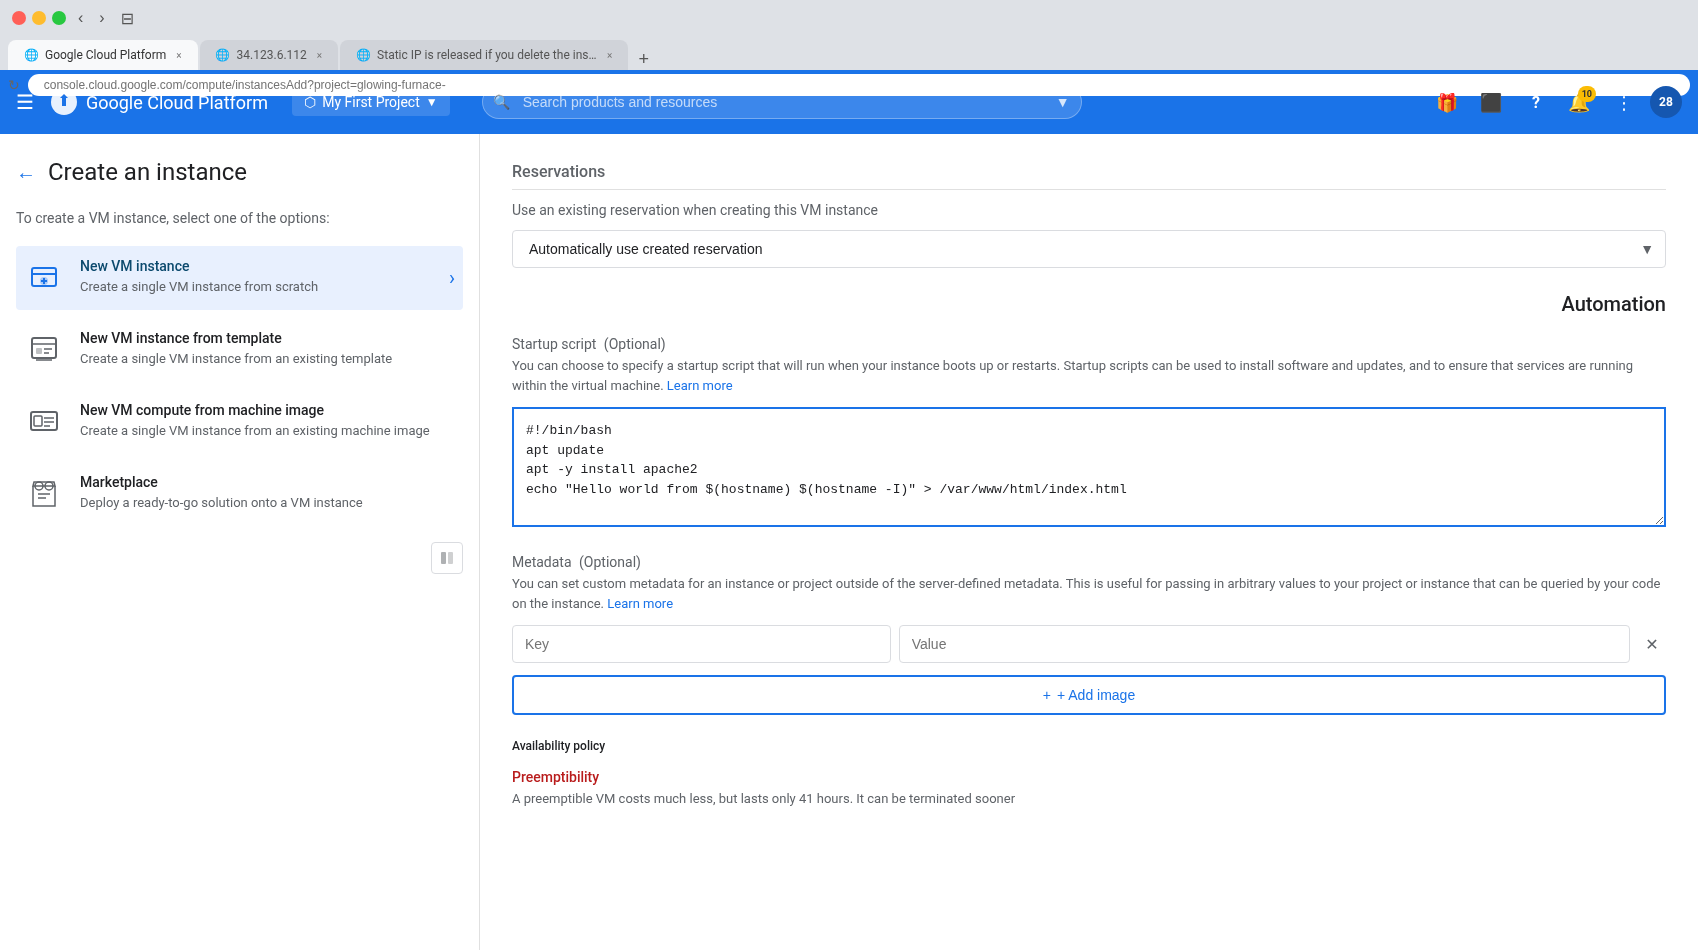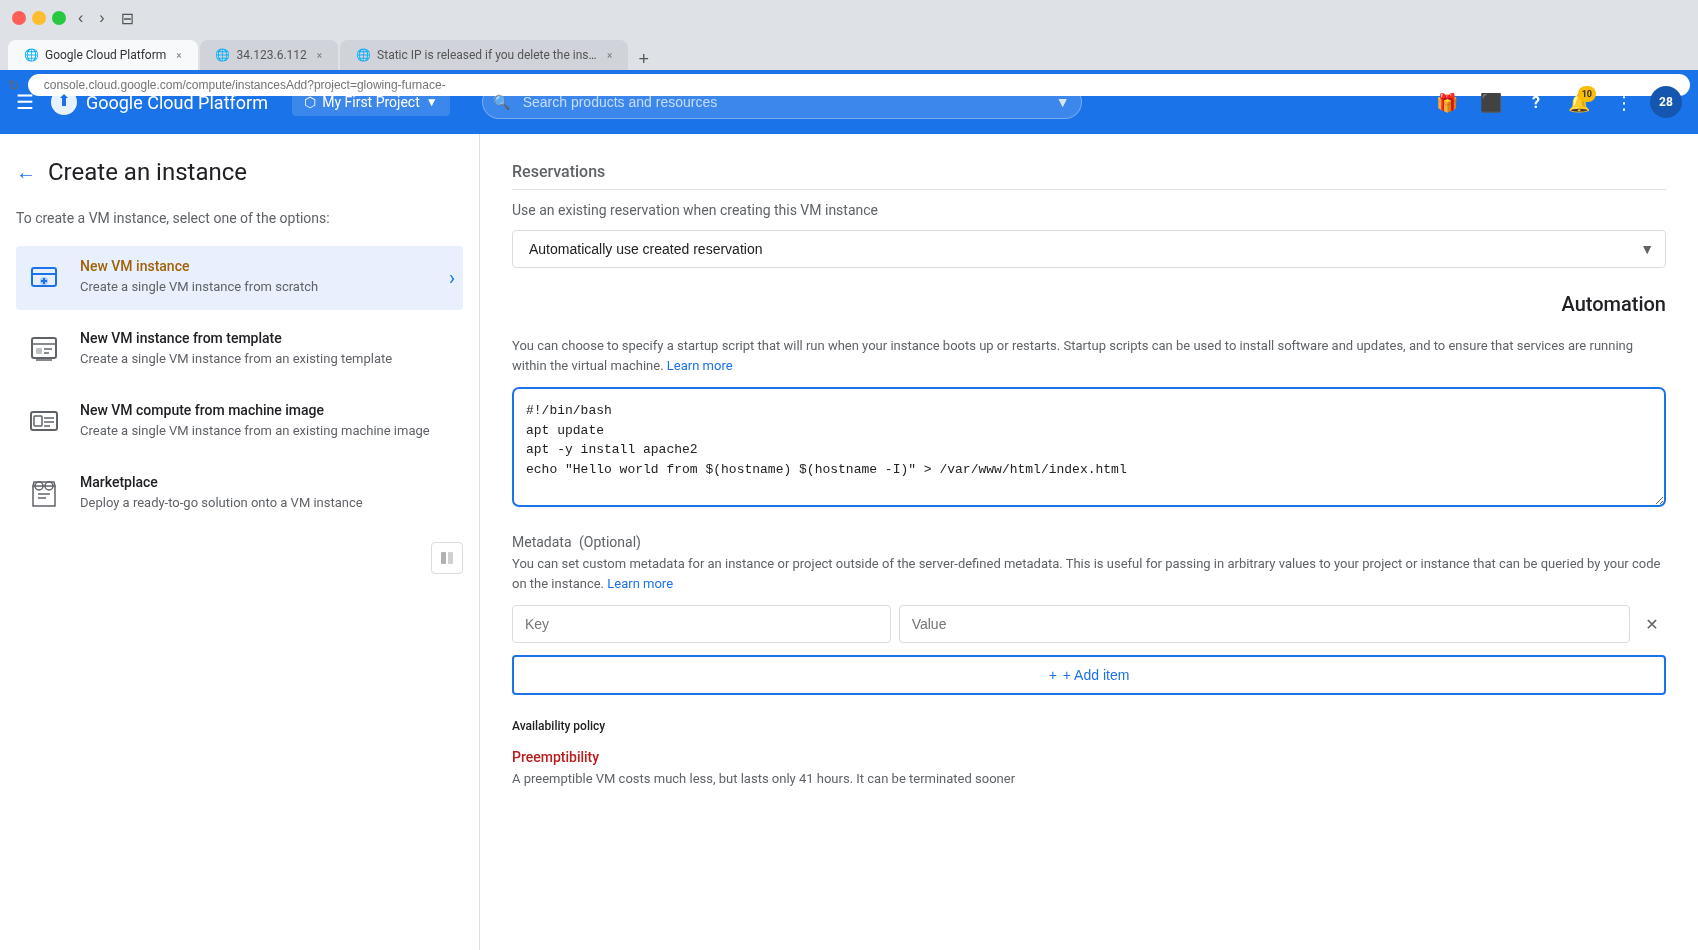--- a/index.html
+++ b/index.html
@@ -183,21 +183,21 @@
     }
     .option-item.active { background: #e8f0fe; }
     .option-icon {
       width: 40px; height: 40px;
       display: flex; align-items: center; justify-content: center;
       flex-shrink: 0;
     }
     .option-icon.blue { color: #1a73e8; font-size: 24px; }
     .option-icon.gray { color: #5f6368; font-size: 22px; }
     .option-content { flex: 1; }
-    .option-title { font-size: 14px; font-weight: 500; color: #a16207; margin-bottom: 4px; }
+    .option-title { font-size: 14px; font-weight: 500; color: #0c4a6e; margin-bottom: 4px; }
     .option-title.gray { color: #202124; }
     .option-desc { font-size: 13px; color: #5f6368; line-height: 1.4; }
     .chevron-right { color: #1a73e8; font-size: 20px; align-self: center; }
 
     
     .main-content {
       flex: 1;
       overflow-y: auto;
       padding: 24px 32px;
       background: white;
@@ -262,21 +262,21 @@
       margin-bottom: 12px;
       line-height: 1.5;
     }
     .field-desc a { color: #1a73e8; text-decoration: none; }
 
     .script-textarea {
       width: 100%;
       min-height: 120px;
       padding: 12px;
       border: 2px solid #1a73e8;
-      border-radius: 7px;
+      border-radius: 0;
       font-family: 'Courier New', monospace;
       font-size: 13px;
       color: #202124;
       resize: vertical;
       outline: none;
       line-height: 1.5;
       margin-bottom: 24px;
     }
 
     
@@ -545,20 +545,24 @@
           <option>No reservation</option>
         </select>
         <span class="select-arrow">▼</span>
       </div>
     </div>
 
     <div>
       <h2 class="automation-title">Automation</h2>
 
       <div>
+        <div class="field-label">
+          <span>Startup script</span>
+          <span style="font-weight:400;color:#5f6368;margin-left:4px;">(Optional)</span>
+        </div>
         <p class="field-desc">
           You can choose to specify a startup script that will run when your instance boots up or restarts. Startup scripts can be used to install software and updates, and to ensure that services are running within the virtual machine. <a href="#">Learn more</a>
         </p>
         <textarea class="script-textarea" style="">#!/bin/bash
 apt update
 apt -y install apache2
 echo "Hello world from $(hostname) $(hostname -I)" &gt; /var/www/html/index.html</textarea>
       </div>
 
       <div>
@@ -571,21 +575,21 @@
         </p>
 
         <div class="metadata-row">
           <input class="meta-key-input" type="text" placeholder="Key" style="">
           <input class="meta-value-input" type="text" placeholder="Value" style="">
           <div class="remove-btn">✕</div>
         </div>
 
         <button class="add-item-btn">
           <span>+</span>
-          <span>+ Add item</span>
+          <span>+ Add image</span>
         </button>
       </div>
     </div>
 
     <div>
       <h2 class="availability-title">Availability policy</h2>
       <div class="preemptibility-label">Preemptibility</div>
       <p class="preemptibility-desc">A preemptible VM costs much less, but lasts only 41 hours. It can be terminated sooner</p>
     </div>
 

